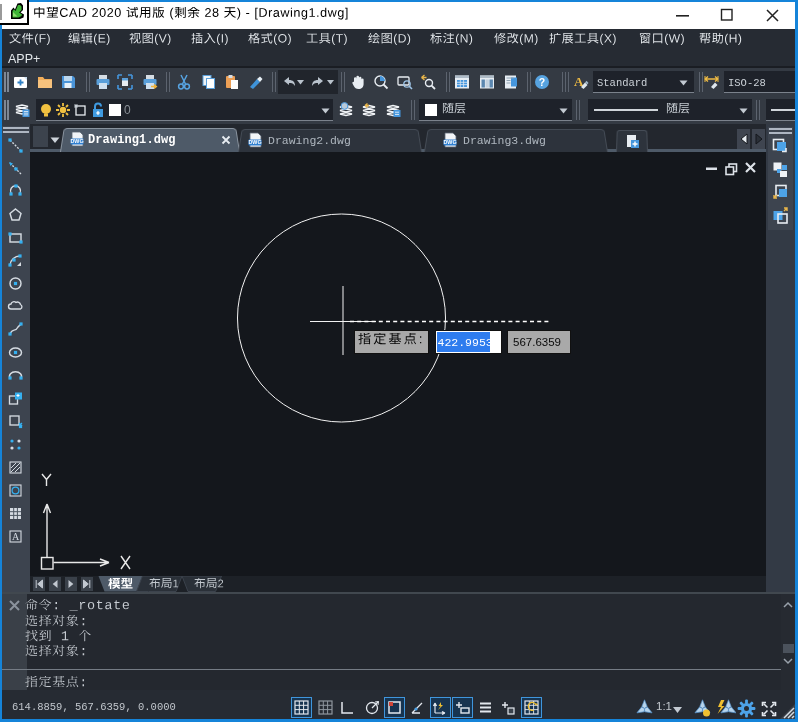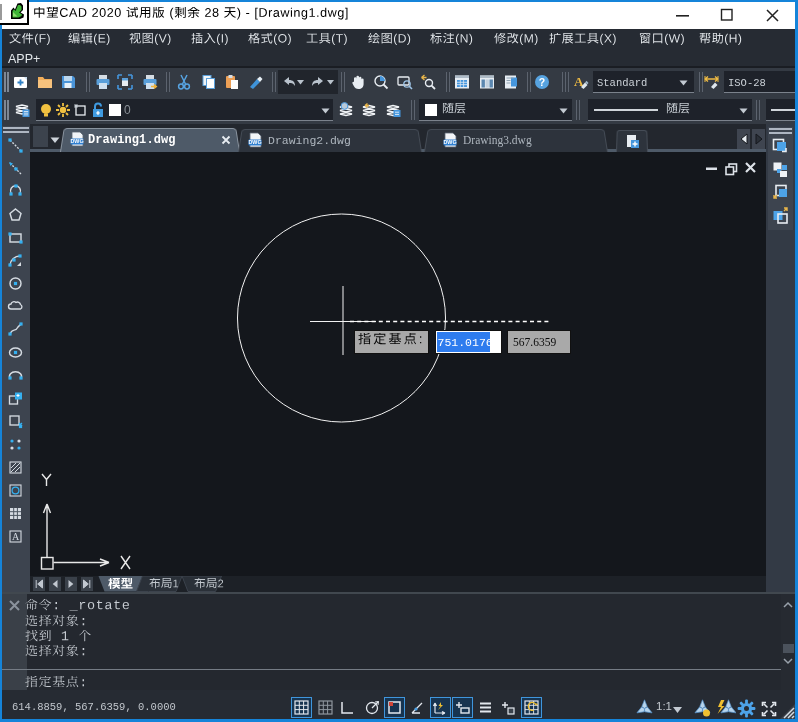--- a/index.html
+++ b/index.html
@@ -289,21 +289,21 @@
     <rect x="1.5" y="7.5" width="13" height="6" rx="1" fill="#2f7fd0"></rect>
     <text x="8" y="12.4" font-family="Liberation Sans" font-size="5.4" font-weight="bold" fill="#fff" text-anchor="middle">DWG</text>
   </svg>
 <div class="ab" style="left:268px;top:134px;color:#aeb6be;font-size:11.5px;font-family:'Liberation Mono',monospace">Drawing2.dwg</div>
 <div class="ab" style="left:424px;top:128px;width:184px;height:24px;background:#2d333c;border:1px solid #454c56;border-bottom:none;border-radius:4px 4px 0 0;transform:perspective(12px) rotateX(1.2deg);transform-origin:bottom"></div>
 <svg class="ab" style="left:442px;top:132px" width="16" height="16" viewBox="0 0 16 16">
     <path d="M3 1 h8 l3 3 v11 H3 Z" fill="#f2f5f8" stroke="#5a6672" stroke-width="0.8"></path>
     <rect x="1.5" y="7.5" width="13" height="6" rx="1" fill="#2f7fd0"></rect>
     <text x="8" y="12.4" font-family="Liberation Sans" font-size="5.4" font-weight="bold" fill="#fff" text-anchor="middle">DWG</text>
   </svg>
-<div class="ab" style="left:463px;top:134px;color:#aeb6be;font-size:11.5px;font-family:Liberation Serif, serif">Drawing3.dwg</div>
+<div class="ab" style="left:463px;top:134px;color:#aeb6be;font-size:11.5px;font-family:Liberation Mono, monospace">Drawing3.dwg</div>
 <div class="ab" style="left:616px;top:129px;width:32px;height:23px;background:#2d333c;border:1px solid #454c56;border-bottom:none;border-radius:3px 3px 0 0;transform:perspective(12px) rotateX(1.5deg);transform-origin:bottom"></div>
 <svg class="ab" style="left:624px;top:133px" width="16" height="16" viewBox="0 0 16 16">
     <rect x="3" y="2" width="9" height="12" fill="#e8edf2"></rect>
     <rect x="7" y="7" width="8" height="8" fill="#4596dd"></rect>
     <path d="M11 8.5 v5 M8.5 11 h5" stroke="#fff" stroke-width="1.4"></path>
   </svg>
 <div class="ab" style="left:737px;top:129px;width:13px;height:20px;background:#3f4550"></div>
 <div class="ab" style="left:752px;top:129px;width:13px;height:20px;background:#3f4550"></div>
 <svg class="ab" style="left:739px;top:132px" width="10" height="14">
     <path d="M8 2 L8 12 L2 7 Z" fill="#e8edf2" stroke="#14171c"></path>
@@ -440,23 +440,23 @@
     <rect x="699" y="12" width="7.5" height="7.5" fill="none" stroke="#dde2e8" stroke-width="1.6"></rect>
     <rect x="696" y="15" width="7.5" height="7.5" fill="#14171c" stroke="#dde2e8" stroke-width="1.6"></rect>
     <path d="M716 11 l9 9 M725 11 l-9 9" stroke="#dde2e8" stroke-width="2.2"></path>
   </svg>
 <div class="ab" style="left:354px;top:330px;width:75px;height:24px;background:#a9a9a9;border:1px solid #111"></div>
 <svg style="position:absolute;left:358px;top:333px;" width="68" height="17" viewBox="0 0 68 17">
     <path transform="translate(0,10.30) scale(1.0000,1)" d="M11.048399999999999 -10.3092C10.0452 -9.8604 8.3688 -9.3984 6.798 -9.0684V-11.0352H5.8212V-7.2863999999999995C5.8212 -6.138 6.2304 -5.8476 7.7616 -5.8476C8.0784 -5.8476 10.5072 -5.8476 10.8372 -5.8476C12.144 -5.8476 12.474 -6.2832 12.6192 -8.052C12.342 -8.1048 11.919599999999999 -8.2632 11.7084 -8.4084C11.629199999999999 -6.9828 11.5104 -6.7452 10.7844 -6.7452C10.2564 -6.7452 8.2104 -6.7452 7.8144 -6.7452C6.9564 -6.7452 6.798 -6.8376 6.798 -7.2863999999999995V-8.25C8.514 -8.58 10.4676 -9.0288 11.8008 -9.57ZM6.7584 -1.7688H11.0616V-0.3828H6.7584ZM6.7584 -2.574V-3.894H11.0616V-2.574ZM5.8212 -4.7388V1.0428H6.7584V0.4356H11.0616V0.99H12.0384V-4.7388ZM2.4288 -11.088V-8.4216H0.5808V-7.4844H2.4288V-4.6464L0.4092 -4.092L0.6996 -3.1284L2.4288 -3.6431999999999998V-0.1056C2.4288 0.07919999999999999 2.3496 0.132 2.178 0.1452C2.0064 0.1452 1.4652 0.1452 0.858 0.132C0.9768 0.396 1.1219999999999999 0.8052 1.1616 1.0428C2.046 1.056 2.574 1.0164 2.9304 0.8712C3.2736 0.7128 3.3924 0.4488 3.3924 -0.1188V-3.9335999999999998L5.148 -4.4748L5.0292 -5.3988L3.3924 -4.9235999999999995V-7.4844H4.9632V-8.4216H3.3924V-11.088Z M18.1568 -4.9896C17.8796 -2.6004 17.1536 -0.7128 15.675199999999998 0.4356C15.912799999999999 0.5808 16.322 0.9107999999999999 16.4804 1.0956C17.3648 0.33 17.9984 -0.6732 18.4604 -1.9008C19.674799999999998 0.3828 21.654799999999998 0.8448 24.4136 0.8448H27.5024C27.542 0.5544 27.726799999999997 0.07919999999999999 27.872 -0.15839999999999999C27.2252 -0.1452 24.9548 -0.1452 24.4664 -0.1452C23.6876 -0.1452 22.961599999999997 -0.1848 22.3016 -0.3036V-2.97H26.2352V-3.894H22.3016V-6.0588H25.694V-7.0224H17.9852V-6.0588H21.272V-0.5808C20.1896 -0.99 19.358 -1.7688 18.8432 -3.1548C18.9752 -3.696 19.0808 -4.2768 19.16 -4.884ZM20.8232 -10.9032C21.0476 -10.5072 21.2852 -10.0056 21.4304 -9.5964H16.2824V-6.7188H17.2592V-8.6592H26.3012V-6.7188H27.3176V-9.5964H22.5656C22.4336 -10.032 22.0904 -10.692 21.799999999999997 -11.1804Z M39.428799999999995 -11.0748V-9.8076H34.623999999999995V-11.088H33.634V-9.8076H31.6144V-8.975999999999999H33.634V-4.7388H31.007199999999997V-3.894H33.8848C33.1192 -2.9568 31.9576 -2.1252 30.8752 -1.6896C31.086399999999998 -1.5048 31.3768 -1.1616 31.522 -0.924C32.8024 -1.5312 34.1488 -2.6532 34.9672 -3.894H39.1384C39.943599999999996 -2.7192 41.2372 -1.6236 42.5044 -1.0824C42.6628 -1.32 42.953199999999995 -1.6764 43.1644 -1.8612C42.0556 -2.2572 40.9336 -3.0228 40.1812 -3.894H43.006V-4.7388H40.432V-8.975999999999999H42.4252V-9.8076H40.432V-11.0748ZM34.623999999999995 -8.975999999999999H39.428799999999995V-8.0916H34.623999999999995ZM36.472 -3.4716V-2.3628H33.766V-1.5444H36.472V-0.1452H32.0368V0.6996H42.0424V-0.1452H37.4752V-1.5444H40.2472V-2.3628H37.4752V-3.4716ZM34.623999999999995 -7.3524H39.428799999999995V-6.4284H34.623999999999995ZM34.623999999999995 -5.676H39.428799999999995V-4.7388H34.623999999999995Z M48.72839999999999 -6.138H55.63199999999999V-3.7752H48.72839999999999ZM50.087999999999994 -1.6896C50.25959999999999 -0.8316 50.365199999999994 0.2772 50.365199999999994 0.9372L51.368399999999994 0.8052C51.355199999999996 0.1716 51.22319999999999 -0.924 51.0252 -1.7688ZM52.82039999999999 -1.6764C53.203199999999995 -0.858 53.599199999999996 0.2508 53.74439999999999 0.9107999999999999L54.708 0.66C54.5496 0.0 54.127199999999995 -1.0692 53.717999999999996 -1.8744ZM55.5132 -1.782C56.173199999999994 -0.9504 56.91239999999999 0.2244 57.215999999999994 0.9504L58.1532 0.5544C57.82319999999999 -0.1716 57.057599999999994 -1.2936 56.3976 -2.1252ZM47.93639999999999 -2.046C47.52719999999999 -1.0692 46.85399999999999 0.0 46.154399999999995 0.6072L47.05199999999999 1.0428C47.77799999999999 0.3432 48.45119999999999 -0.7656 48.873599999999996 -1.7952ZM47.791199999999996 -7.0752V-2.8512H56.62199999999999V-7.0752H52.596V-8.7516H57.611999999999995V-9.6888H52.596V-11.088H51.605999999999995V-7.0752Z M62.005273437499994 -5.6396484375V-6.973828125H63.262109374999994V-5.6396484375ZM62.005273437499994 0.0V-1.3341796874999998H63.262109374999994V0.0Z" fill="#0a0a0a"></path>
   </svg>
 <div class="ab" style="left:435px;top:330px;width:67px;height:24px;background:#fff;border:1px solid #111"></div>
 <div class="ab" style="left:437px;top:332px;width:53px;height:20px;background:#2e7cee"></div>
-<div class="ab" style="left:437.5px;top:336px;color:#fff;font-size:11.5px;font-family:'Liberation Mono',monospace">751.0176</div>
+<div class="ab" style="left:437.5px;top:336px;color:#fff;font-size:11.5px;font-family:'Liberation Mono',monospace">422.9953</div>
 <div class="ab" style="left:513px;top:330px;width:58px;height:24px;background:#a9a9a9;border:1px solid #111;left:507px;width:64px"></div>
-<div class="ab" style="left:513px;top:336px;color:#0a0a0a;font-size:11.5px;font-family:Liberation Serif, serif">567.6359</div>
+<div class="ab" style="left:513px;top:336px;color:#0a0a0a;font-size:11.5px;font-family:Liberation Sans, sans-serif">567.6359</div>
 <div class="ab" style="left:30px;top:576px;width:736px;height:16px;background:#1d2127"></div>
 <div class="ab" style="left:33px;top:577px;width:12px;height:14px;background:#3a414a"></div>
 <svg class="ab" style="left:33px;top:577px" width="12" height="14" viewBox="0 0 12 14">
     <path d="M3.2 3 v8 M9.5 3 L4.7 7 L9.5 11 Z" fill="#c2c8d0" stroke="#c2c8d0" stroke-width="1"></path>
   </svg>
 <div class="ab" style="left:49px;top:577px;width:12px;height:14px;background:#3a414a"></div>
 <svg class="ab" style="left:49px;top:577px" width="12" height="14" viewBox="0 0 12 14">
     <path d="M8.5 3 L3.7 7 L8.5 11 Z" fill="#c2c8d0"></path>
   </svg>
 <div class="ab" style="left:65px;top:577px;width:12px;height:14px;background:#3a414a"></div>

